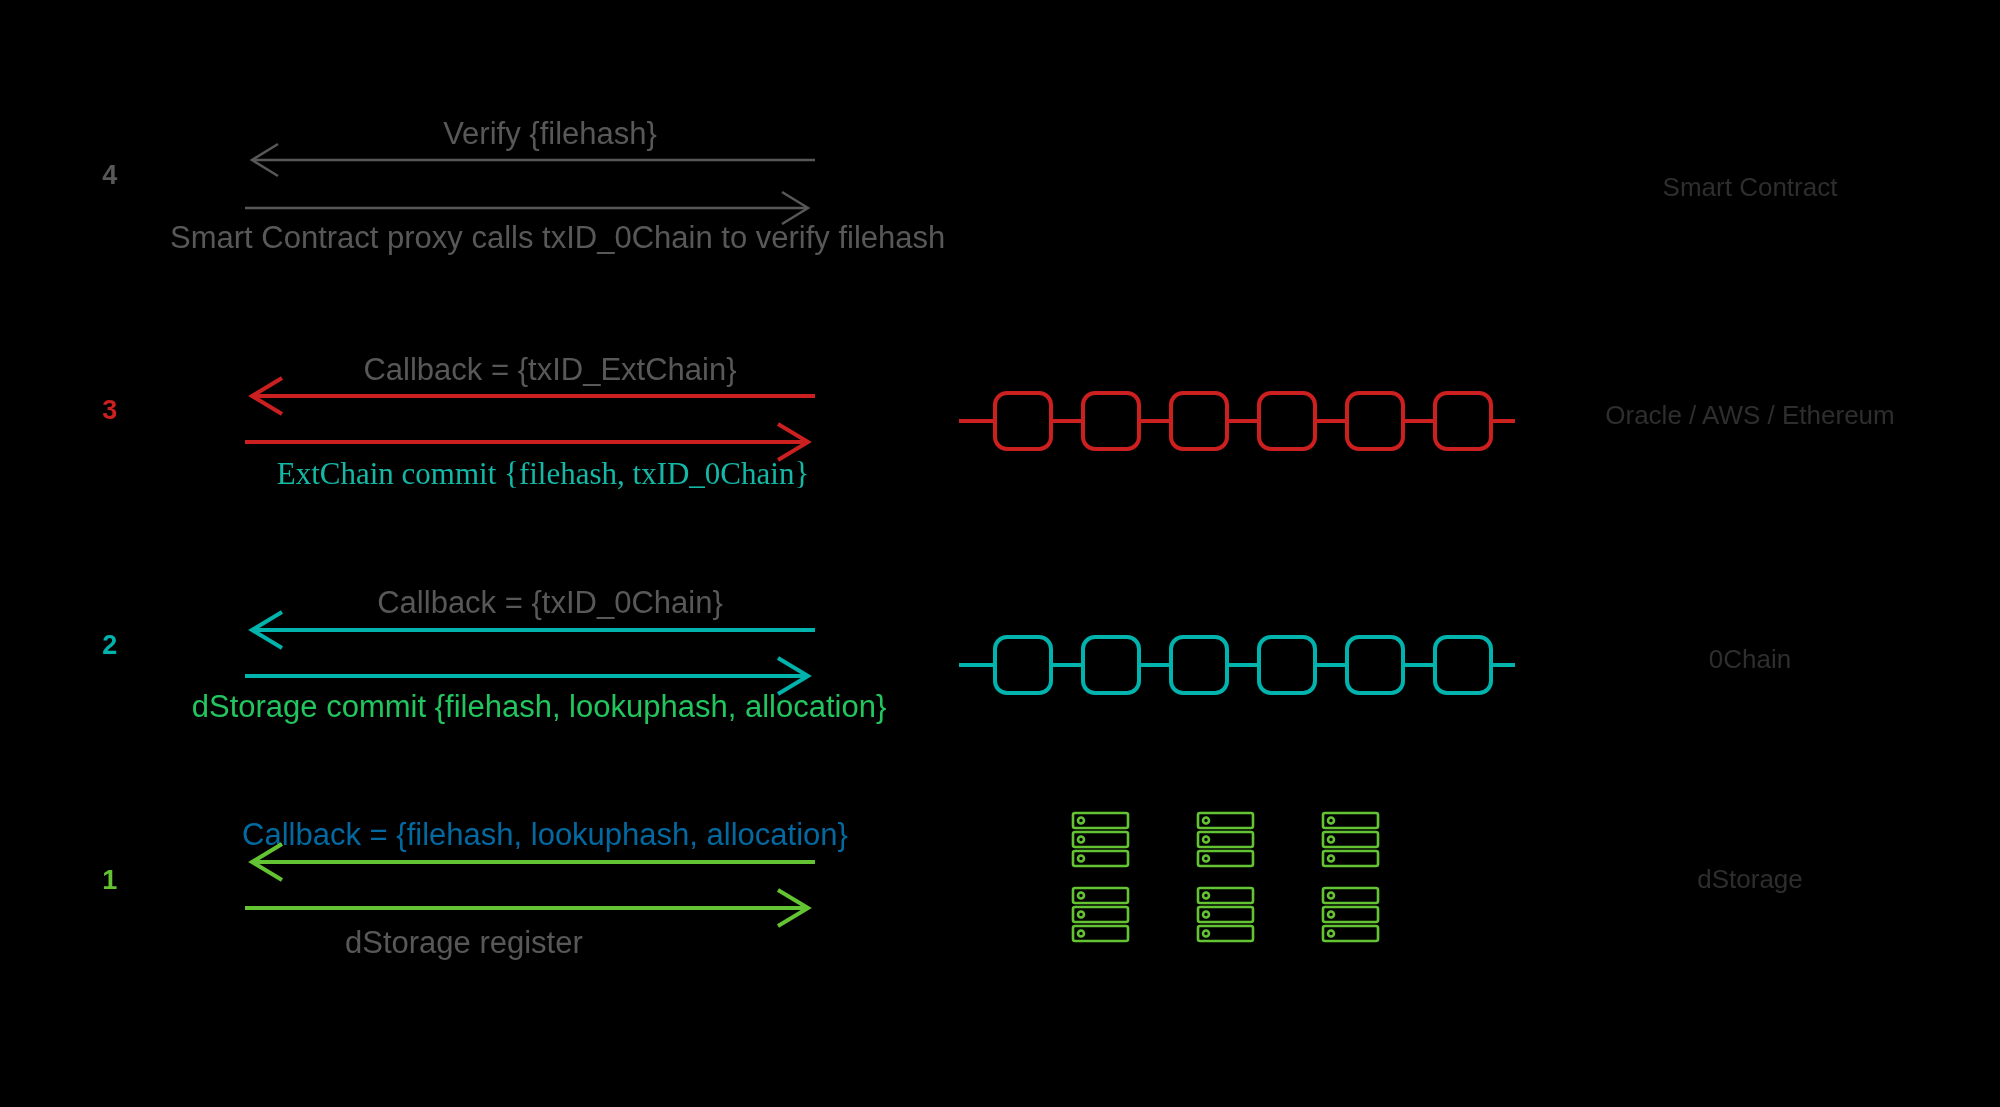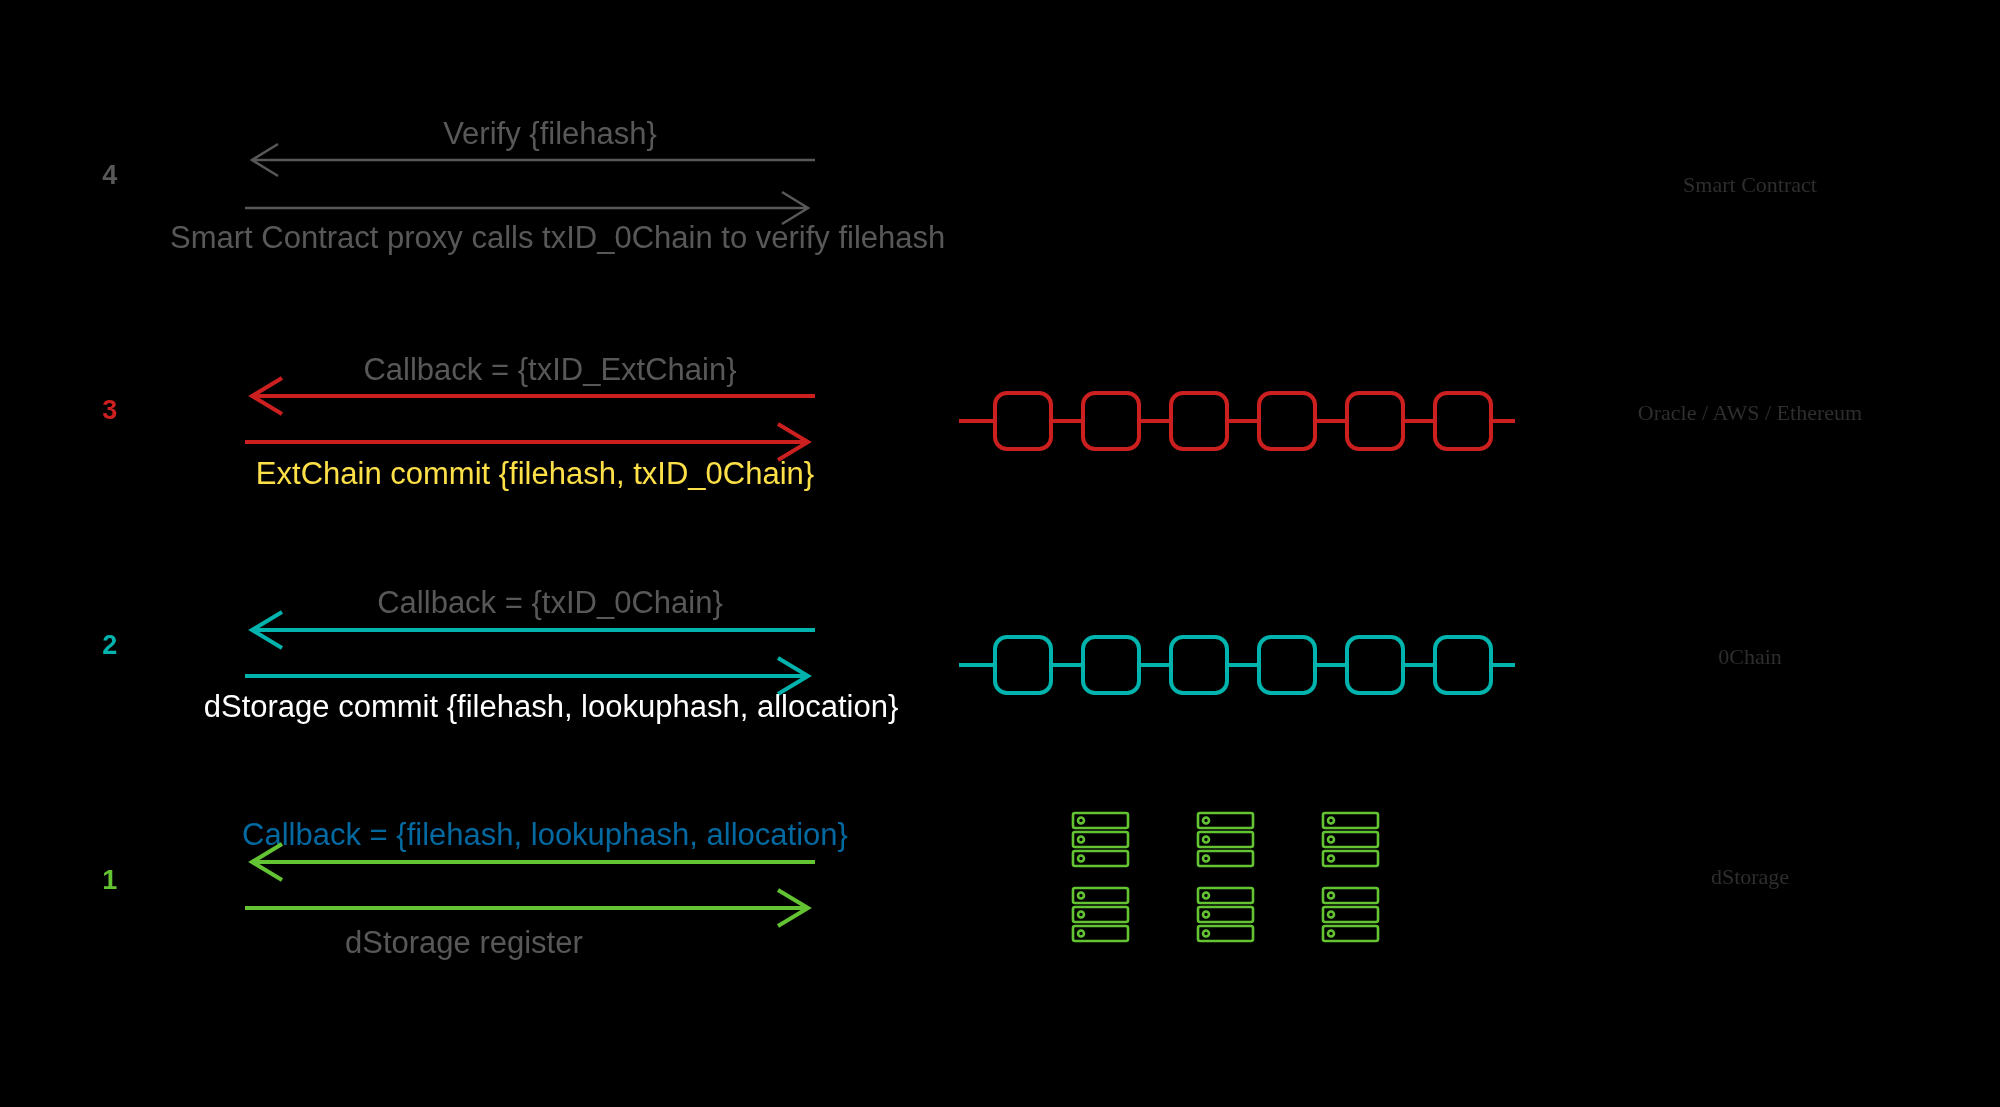--- a/index.html
+++ b/index.html
@@ -44,25 +44,24 @@
     font-size: 31px;
     color: #585858;
     white-space: nowrap;
   }
   .lbl-center { text-align: center; }
   .multi-line { line-height: 1.32; }
 
   
   .entity-label {
     position: absolute;
-    font-size: 22px;
+    font-size: 26px;
     color: #2e2e2e;
     white-space: nowrap;
     text-align: center;
-    font-family: Liberation Serif, serif;
   }
   
   .chain {
     position: absolute;
   }
   
   .serverfarm {
     position: absolute;
   }
 </style>
@@ -101,21 +100,21 @@
     <svg class="arrow-svg" style="position:absolute; left:240px; top:376px;" width="580" height="32">
       <line x1="16" y1="20" x2="575" y2="20" stroke="#cc1f1f" stroke-width="4"></line>
       <polyline points="42,2 12,20 42,38" fill="none" stroke="#cc1f1f" stroke-width="4"></polyline>
     </svg>
 
     <svg class="arrow-svg" style="position:absolute; left:240px; top:424px;" width="580" height="32">
       <line x1="5" y1="18" x2="564" y2="18" stroke="#cc1f1f" stroke-width="4"></line>
       <polyline points="538,0 568,18 538,36" fill="none" stroke="#cc1f1f" stroke-width="4"></polyline>
     </svg>
 
-    <div class="lbl lbl-center" style="left:200px; top:456px; width:670px; color:#fde047;">ExtChain commit {filehash, txID_0Chain}</div>
+    <div class="lbl lbl-center" style="left:208px; top:456px; width:670px; color:#14b8a6;font-family:Liberation Serif, serif;">ExtChain commit {filehash, txID_0Chain}</div>
 
     <svg class="chain" style="left:955px; top:376px;" width="560" height="90">
       <g stroke="#cc1f1f" stroke-width="4" fill="none">
         <line x1="4" y1="45" x2="40" y2="45"></line>
         <rect x="40" y="17" width="56" height="56" rx="12" ry="12"></rect>
         <line x1="96" y1="45" x2="128" y2="45"></line>
         <rect x="128" y="17" width="56" height="56" rx="12" ry="12"></rect>
         <line x1="184" y1="45" x2="216" y2="45"></line>
         <rect x="216" y="17" width="56" height="56" rx="12" ry="12"></rect>
         <line x1="272" y1="45" x2="304" y2="45"></line>
@@ -140,21 +139,21 @@
     <svg class="arrow-svg" style="position:absolute; left:240px; top:610px;" width="580" height="32">
       <line x1="16" y1="20" x2="575" y2="20" stroke="#00b3ad" stroke-width="4"></line>
       <polyline points="42,2 12,20 42,38" fill="none" stroke="#00b3ad" stroke-width="4"></polyline>
     </svg>
 
     <svg class="arrow-svg" style="position:absolute; left:240px; top:658px;" width="580" height="32">
       <line x1="5" y1="18" x2="564" y2="18" stroke="#00b3ad" stroke-width="4"></line>
       <polyline points="538,0 568,18 538,36" fill="none" stroke="#00b3ad" stroke-width="4"></polyline>
     </svg>
 
-    <div class="lbl lbl-center" style="left:196px; top:689px; width:710px; color:#ffffff;">dStorage commit {filehash, lookuphash, allocation}</div>
+    <div class="lbl lbl-center" style="left:184px; top:689px; width:710px; color:#22c55e;">dStorage commit {filehash, lookuphash, allocation}</div>
 
     <svg class="chain" style="left:955px; top:620px;" width="560" height="90">
       <g stroke="#00b3ad" stroke-width="4" fill="none">
         <line x1="4" y1="45" x2="40" y2="45"></line>
         <rect x="40" y="17" width="56" height="56" rx="12" ry="12"></rect>
         <line x1="96" y1="45" x2="128" y2="45"></line>
         <rect x="128" y="17" width="56" height="56" rx="12" ry="12"></rect>
         <line x1="184" y1="45" x2="216" y2="45"></line>
         <rect x="216" y="17" width="56" height="56" rx="12" ry="12"></rect>
         <line x1="272" y1="45" x2="304" y2="45"></line>

